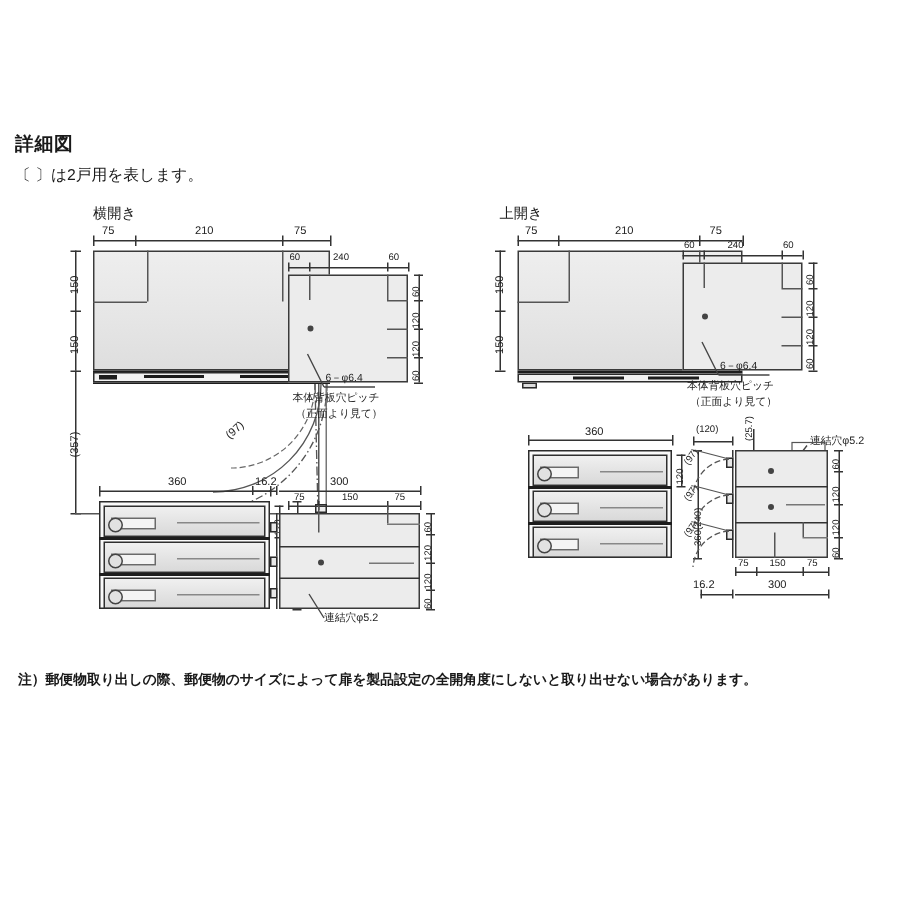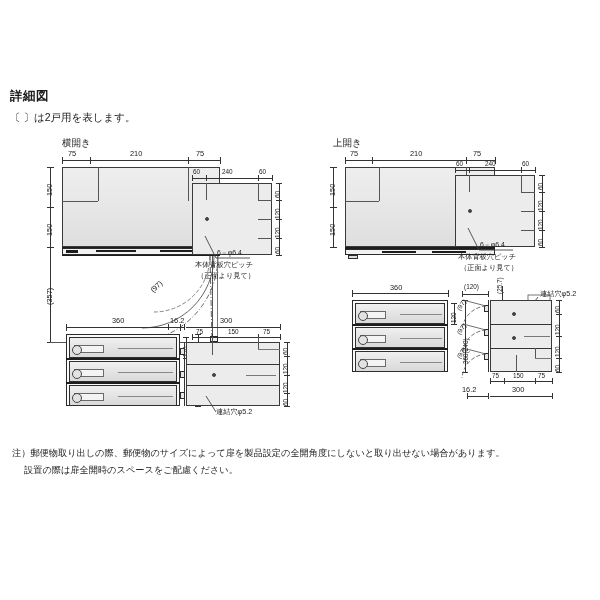--- a/index.html
+++ b/index.html
@@ -390,16 +390,15 @@
     <div class="ln h1" style="left:467px;top:396px;width:21px;"></div>
     <div class="ln v1" style="left:467px;top:393px;height:6px;"></div>
     <div class="ln v1" style="left:488px;top:393px;height:6px;"></div>
     <div class="t dim" style="left:462px;top:386px;">16.2</div>
 
     <div class="ln h1" style="left:490px;top:396px;width:62px;"></div>
     <div class="ln v1" style="left:552px;top:393px;height:6px;"></div>
     <div class="t dim" style="left:512px;top:386px;">300</div>
   </div>
 
-  <div class="t note" style="left:12px;top:446px;">注）郵便物取り出しの際、郵便物のサイズによって扉を製品設定の全開角度にしないと取り出せない場合があります。</div>
-  <div class="t note" style="left:24px;top:463px;">設置の際は扉全開時のスペースをご配慮ください。</div>
+  <div class="t note" style="left:12px;top:446px;font-weight:bold;">注）郵便物取り出しの際、郵便物のサイズによって扉を製品設定の全開角度にしないと取り出せない場合があります。</div>
 
 </div>
 
 </body></html>

